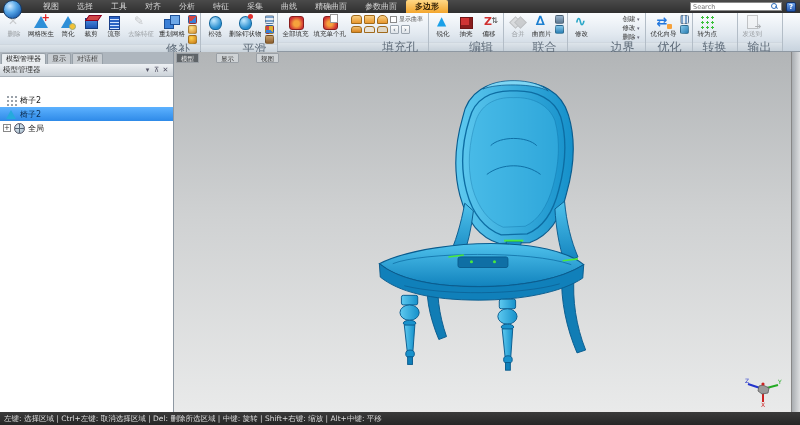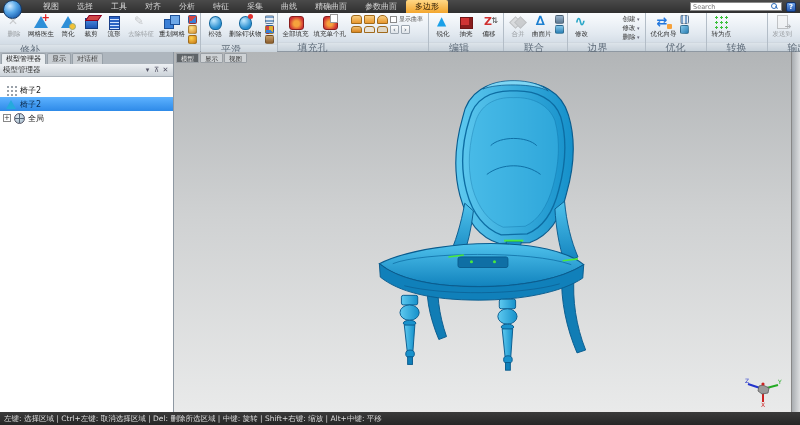--- a/index.html
+++ b/index.html
@@ -8,41 +8,41 @@
   #app { position:relative; width:800px; height:425px; background:#d6dae0; }
 
   
   .menubar { position:absolute; top:0; left:0; right:0; height:13px;
     background:linear-gradient(#4a4a4a,#303030); display:flex; align-items:center; z-index:20;}
   .logo { position:absolute; left:3px; top:0px; width:19px; height:19px; border-radius:50%;
     background:radial-gradient(circle at 35% 30%, #cfe9ff 0%, #57a7e8 40%, #1b5fb0 80%, #123f7a 100%);
     border:1px solid #163a66; z-index:30;}
   .mtabs { display:flex; margin-left:34px; height:13px; align-items:stretch; }
   .mtab { color:#d6d6d6; font-size:8px; line-height:13px; padding:0 9px; cursor:default; white-space:nowrap;}
-  .mtab.active { background:linear-gradient(#ffd886,#f3a62e); color:#39260a; border-radius:2px 2px 0 0; font-weight:normal;}
+  .mtab.active { background:linear-gradient(#ffd886,#f3a62e); color:#39260a; border-radius:2px 2px 0 0; font-weight:bold;}
   .searchbox { position:absolute; right:18px; top:2px; width:92px; height:9px; background:#fff;
     border:1px solid #8a8a8a; display:flex; align-items:center; }
   .searchbox input { border:none; outline:none; width:80px; font-size:6.5px; height:8px; padding:0 2px;
     font-family:"DejaVu Sans","Liberation Sans",sans-serif; color:#666; background:transparent;}
   .mag { position:relative; width:7px; height:7px; }
   .mag::before { content:""; position:absolute; left:0; top:0; width:4px; height:4px;
     border:1px solid #2f6fbd; border-radius:50%; }
   .mag::after { content:""; position:absolute; left:4px; top:4px; width:3px; height:1px;
     background:#2f6fbd; transform:rotate(45deg); }
   .helpbtn { position:absolute; right:4px; top:2px; width:10px; height:10px; background:linear-gradient(#6fa4e8,#2458b0);
     border:1px solid #12336e; border-radius:2px; color:#fff; font-size:7px; line-height:9px; text-align:center; font-weight:bold;}
 
   
   .ribbon { position:absolute; top:13px; left:0; right:0; height:39px;
     background:linear-gradient(#fafcfe 0%, #e2e9f0 55%, #c8d3de 100%);
     border-bottom:1px solid #8e98a2; display:flex; align-items:stretch; }
   .rgroup { display:flex; flex-direction:column; border-right:1px solid #b3bdc7; }
   .rbtns { flex:1; display:flex; align-items:flex-start; padding:1px 3px 0; gap:1px;}
-  .rgname { font-size:10px; color:#5f6c7a; text-align:left; height:9px; line-height:9px;
-    background:linear-gradient(#dde4ea,#c7d1da); border-top:1px solid #cfd7df; white-space:nowrap; padding:0 20px;}
+  .rgname { font-size:12px; color:#5f6c7a; text-align:right; height:9px; line-height:9px;
+    background:linear-gradient(#dde4ea,#c7d1da); border-top:1px solid #cfd7df; white-space:nowrap; padding:0 10px;}
   .rbtn { display:flex; flex-direction:column; align-items:center; min-width:22px; padding:0 2px; border-radius:2px;}
   .rbtn.disabled { opacity:.45; filter:grayscale(1); }
   .rlbl { font-size:6.5px; line-height:8px; color:#333; white-space:nowrap; }
   .minicol { display:flex; flex-direction:column; gap:1px; padding-top:1px; }
   .mini { width:9px; height:9px; border-radius:2px; border:1px solid rgba(0,0,0,.25); }
 
   .ic { width:16px; height:16px; position:relative; display:block; }
   .ic::before,.ic::after{ position:absolute; }
   .ic-delete::before { content:"✕"; color:#9a9a9a; font-size:12px; font-weight:bold; left:2px; top:0; }
   .tri::before { content:""; left:1px; top:2px; width:0; height:0;
@@ -98,37 +98,37 @@
   
   .sidebar { width:174px; display:flex; flex-direction:column; background:#eef0f2; border-right:1px solid #8e98a2;}
   .side-tabs { height:12px; background:#aeb6be; display:flex; align-items:flex-end; padding-left:1px; gap:1px;}
   .stab { font-size:7px; padding:0 4px; height:11px; line-height:11px; background:#c8cdd2; color:#444;
     border:1px solid #97a0a8; border-bottom:none; border-radius:2px 2px 0 0; white-space:nowrap;}
   .stab.active { background:#e9edf0; color:#222; }
   .side-header { height:13px; background:linear-gradient(#eef1f4,#ccd3d9); border-bottom:1px solid #aab2ba;
     display:flex; align-items:center; padding:0 3px; }
   .side-title { flex:1; font-size:7.5px; color:#333; }
   .hicon { font-size:7px; color:#556; width:9px; text-align:center; }
-  .tree { flex:1; background:#fff; padding-top:6px; }
+  .tree { flex:1; background:#fff; padding-top:16px; }
   .trow { height:14px; display:flex; align-items:center; gap:3px; padding-left:6px; font-size:8px; color:#222;}
   .trow.selected { background:linear-gradient(#5db2ff,#2e8ae8); color:#0c2c50; }
   .expander { width:8px; height:8px; border:1px solid #888; background:#fff; font-size:7px; line-height:6px;
     text-align:center; color:#333; margin-left:-3px;}
   .ti { width:11px; height:11px; position:relative; flex:0 0 auto;}
   .ti-points { background-image:radial-gradient(circle,#9aa2aa 40%,transparent 45%); background-size:4px 4px; }
   .ti-mesh::before { content:""; position:absolute; left:0; top:1px; width:0; height:0;
     border-left:5px solid transparent; border-right:5px solid transparent; border-bottom:9px solid #25aadd; }
   .ti-globe { border:1px solid #556; border-radius:50%; background:radial-gradient(circle at 40% 35%, #dfe8f0, #9fb8c8);}
   .ti-globe::before { content:""; position:absolute; left:0; top:4px; width:9px; height:1px; background:#567;}
   .ti-globe::after { content:""; position:absolute; left:4px; top:0; width:1px; height:9px; background:#567;}
 
   
   .viewport { flex:1; position:relative; overflow:hidden;
     background:linear-gradient(180deg,#b2b5b7 0%, #cfd1d2 45%, #e9eaea 100%); }
-  .vp-tabs { position:absolute; left:2px; top:1px; display:flex; gap:1px; z-index:5;}
+  .vp-tabs { position:absolute; left:2px; top:1px; display:flex; gap:17px; z-index:5;}
   .vtab { font-size:6.5px; height:10px; line-height:10px; padding:0 4px; background:#cfd3d6;
     border:1px solid #9aa0a6; color:#333; border-radius:1px;}
   .vtab.active { background:#5f6468; color:#eee; }
   .chair { position:absolute; left:0; top:0; width:100%; height:100%; }
   .stats { position:absolute; left:5px; bottom:5px; font-size:7.5px; color:#222; line-height:10px; z-index:5;}
   .axis { position:absolute; right:8px; bottom:4px; width:40px; height:36px; z-index:5;}
 
   .right-edge { width:9px; background:linear-gradient(90deg,#a9adb1,#dcdee0); border-left:1px solid #888; }
 
   

